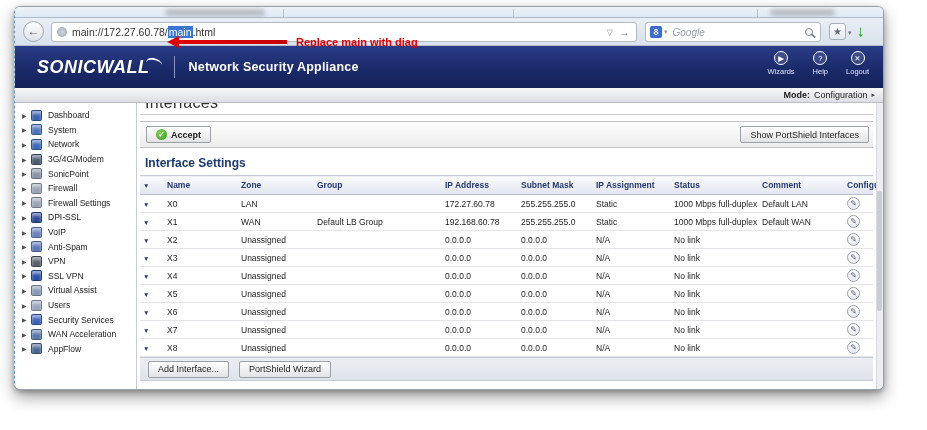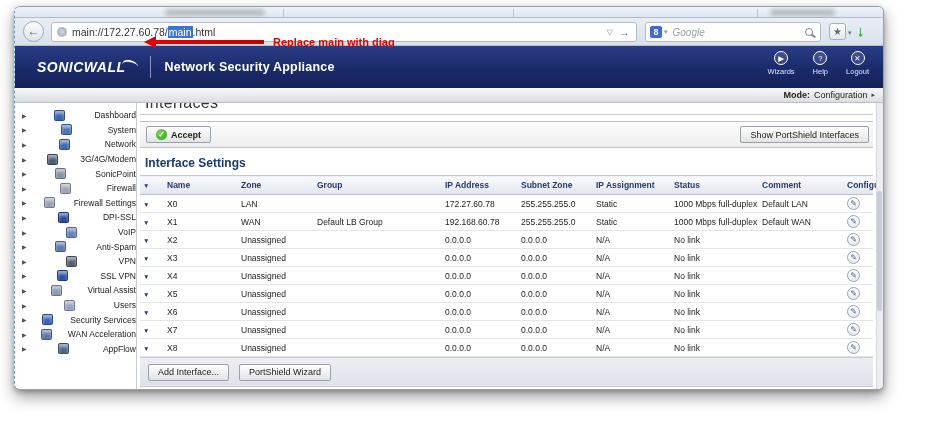--- a/index.html
+++ b/index.html
@@ -35,47 +35,47 @@
   .search-caret { font-size:7px; color:#8a94a2; margin-right:5px; }
   .search-ph { color:#9aa0a8; font-style:italic; }
   .mag { margin-left:auto; margin-right:7px; position:relative; width:8px; height:8px; border:1.5px solid #7c8694; border-radius:50%; }
   .mag::after { content:""; position:absolute; width:5px; height:1.5px; background:#7c8694; right:-4px; bottom:-1px; transform:rotate(40deg); }
   .star-box { position:absolute; left:814px; top:5px; width:17px; height:17px; border:1px solid #a8b0bc; border-radius:3px;
     background:linear-gradient(#fff,#e4e9f0); text-align:center; font-size:10px; line-height:16px; color:#5f6a78; }
   .star-caret { position:absolute; left:833px; top:11px; font-size:7px; color:#6c7684; }
   .dl-arrow { position:absolute; left:842px; top:4px; font-size:15px; font-weight:bold; color:#2fae2f; text-shadow:0 0 1px #2fae2f; }
 
   
-  .anno { position:absolute; left:129px; top:17px; height:14px; display:flex; align-items:center; z-index:5;text-align:right; }
+  .anno { position:absolute; left:152px; top:17px; height:14px; display:flex; align-items:center; z-index:5;text-align:right; }
   .anno-head { width:0; height:0; border-top:6px solid transparent; border-bottom:6px solid transparent; border-right:12px solid #e20000; }
   .anno-shaft { width:108px; height:4px; background:linear-gradient(90deg,#e20000,#c40000); }
   .anno-text { color:#e20000; font-weight:bold; font-size:11px; margin-left:9px; white-space:nowrap; }
 
   
   .app-header { height:42px; background:linear-gradient(#2a3c86 0%, #1a2a6a 55%, #152158 100%); display:flex; align-items:center; position:relative; }
-  .logo { color:#fff; font-weight:bold; font-style:italic; font-size:14px; letter-spacing:.5px; margin-left:22px; position:relative; }
+  .logo { color:#fff; font-weight:bold; font-style:italic; font-size:18px; letter-spacing:.5px; margin-left:22px; position:relative; }
   .logo::after { content:""; position:absolute; right:-12px; top:1px; width:16px; height:7px;
     border-top:2.5px solid #fff; border-radius:60% 100% 0 0 / 100% 100% 0 0; transform:rotate(8deg); }
   .hdr-sep { width:1px; height:22px; background:#8a93c0; margin:0 14px 0 24px; }
   .product { color:#fff; font-size:12.5px; font-weight:bold; letter-spacing:.2px; }
   .hdr-actions { position:absolute; right:14px; top:5px; display:flex; gap:18px; }
   .hdr-act { text-align:center; color:#fff; }
   .hdr-circ { width:14px; height:14px; margin:0 auto; border:1.5px solid #fff; border-radius:50%;
     font-size:7.5px; line-height:13px; color:#fff; background:rgba(255,255,255,.12); }
   .hdr-lbl { font-size:7.5px; margin-top:2px; color:#dfe4ff; }
 
   .mode-bar { height:15px; background:linear-gradient(#f7f7f7,#dcdee3); border-bottom:1px solid #b9bdc6;
     display:flex; justify-content:flex-end; align-items:center; font-size:9px; color:#222; padding-right:8px; gap:4px; }
   .mode-key { font-weight:bold; }
   .mode-caret { font-size:7px; color:#444; }
 
   
   .app-body { display:flex; height:315px; }
   .sidebar { width:122px; border-right:1px solid #c6cbd4; padding-top:5px; overflow:hidden; background:#fff; }
-  .side-item { display:flex; align-items:center; height:14.6px; padding-left:7px; cursor:pointer;justify-content:space-between; }
+  .side-item { display:flex; align-items:center; height:14.6px; padding-left:7px; cursor:pointer; }
   .side-tri { font-size:6px; color:#555; width:9px; flex:0 0 auto; }
   .side-ico { width:11px; height:11px; border-radius:2px; border:1px solid rgba(0,0,0,.25);
     box-shadow:inset 0 3px 3px rgba(255,255,255,.5); margin-right:6px; flex:0 0 auto; }
   .side-lbl { font-size:8.5px; color:#1a1a1a; white-space:nowrap; }
 
   .content { flex:1; position:relative; background:#fff; overflow:hidden; padding-left:3px; }
   .scrollgutter { position:absolute; right:0; top:0; width:7px; height:100%; background:#eceef2; border-left:1px solid #d6d9df; }
   .scrollthumb { position:absolute; right:1px; top:88px; width:5px; height:120px; background:#c9cdd6; border-radius:2px; }
 
   .page-title-clip { height:9px; overflow:hidden; margin:0 0 2px 5px; }
@@ -96,21 +96,21 @@
   table.iface { border-collapse:collapse; width:733px; table-layout:fixed; font-size:8.5px; color:#222; }
   table.iface th { height:19px; font-weight:bold; color:#25386e; text-align:left; padding:0 3px;
     background:linear-gradient(#fbfbfd,#e2e5f0); border-top:1px solid #c4c9d8; border-bottom:1px solid #b9bfce; }
   table.iface td { height:18px; padding:0 3px; border-bottom:1px solid #e3e4e8; background:#fff; white-space:nowrap; overflow:hidden; }
   .c0 { width:24px; } .c1 { width:74px; } .c2 { width:76px; } .c3 { width:128px; } .c4 { width:76px; }
   .c5 { width:75px; } .c6 { width:78px; } .c7 { width:88px; } .c8 { width:85px; } .c9 { width:29px; }
   .row-caret, .hdr-caret { font-size:6.5px; color:#2b3c6e; cursor:pointer; }
   .pencil { display:inline-block; width:13px; height:13px; border:1px solid #9aa2b0; border-radius:50%;
     background:linear-gradient(#fff,#e8eaee); color:#5a6a85; font-size:8px; line-height:12px; text-align:center; cursor:pointer; }
 
-  .bottom-band { width:733px; height:30px; background:linear-gradient(#eceef3,#dfe2e9); border-top:1px solid #c6cad3;
+  .bottom-band { width:733px; height:24px; background:linear-gradient(#eceef3,#dfe2e9); border-top:1px solid #c6cad3;
     border-bottom:1px solid #c6cad3; display:flex; align-items:center; gap:10px; padding-left:8px; }
   .footer-note { font-size:9px; color:#333; margin:8px 0 0 5px; }
   .footer-link { font-weight:bold; color:#1c3a9e; cursor:pointer; }
 </style>
 </head>
 <body>
 
 <div class="window">
 
   <div class="tabstrip">
@@ -315,21 +315,21 @@
             <col class="c8">
             <col class="c9">
         </colgroup>
         <thead>
           <tr>
             <th><span class="hdr-caret">▼</span></th>
             <th>Name</th>
             <th>Zone</th>
             <th>Group</th>
             <th>IP Address</th>
-            <th>Subnet Zone</th>
+            <th>Subnet Mask</th>
             <th>IP Assignment</th>
             <th>Status</th>
             <th>Comment</th>
             <th>Configure</th>
           </tr>
         </thead>
         <tbody id="iface-body">
         <tr>
           <td><span class="row-caret">▼</span></td>
           <td>X0</td>

